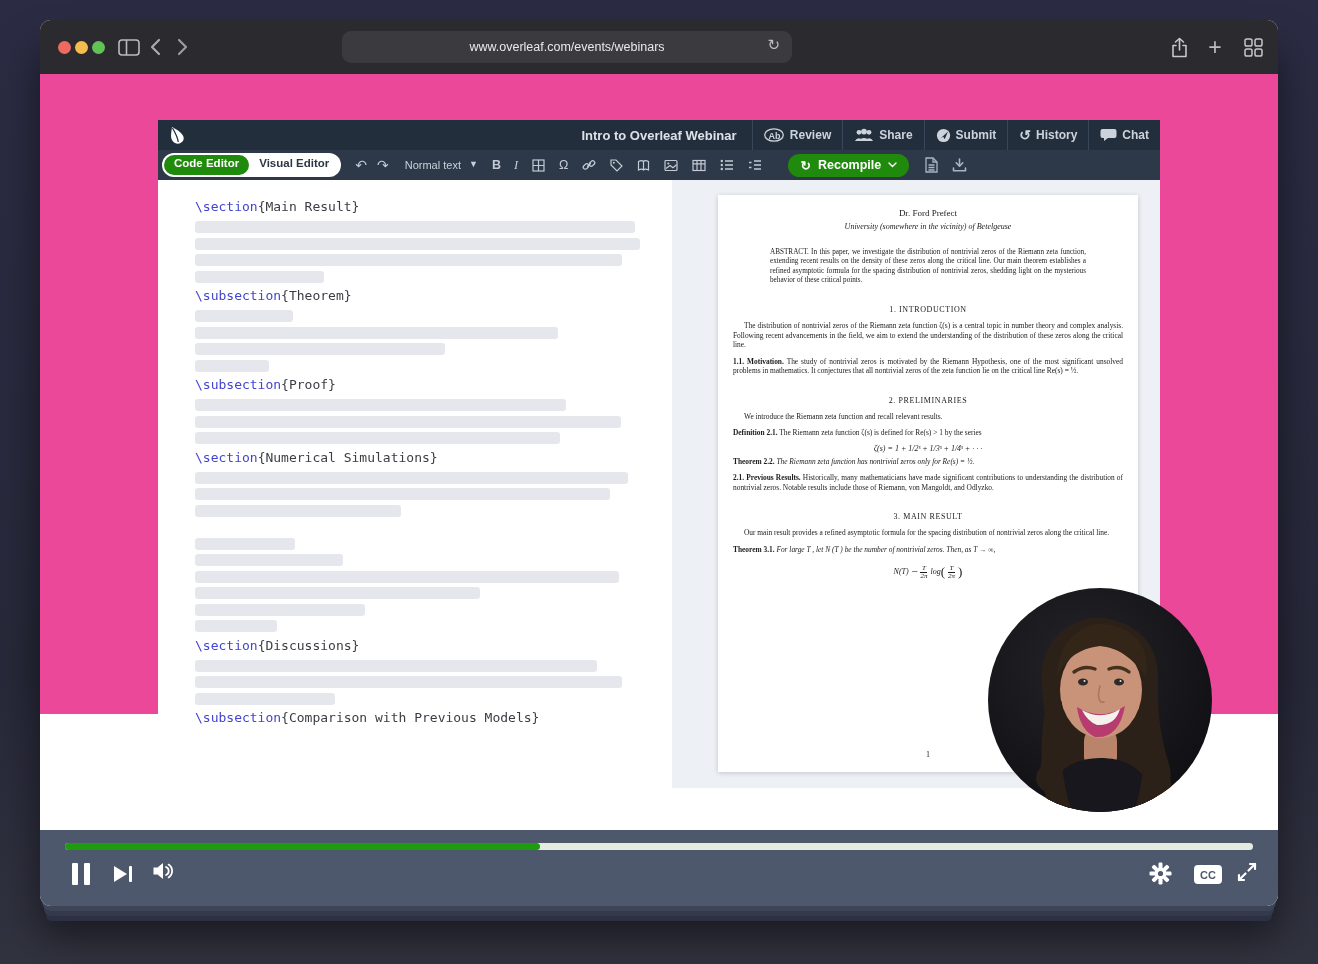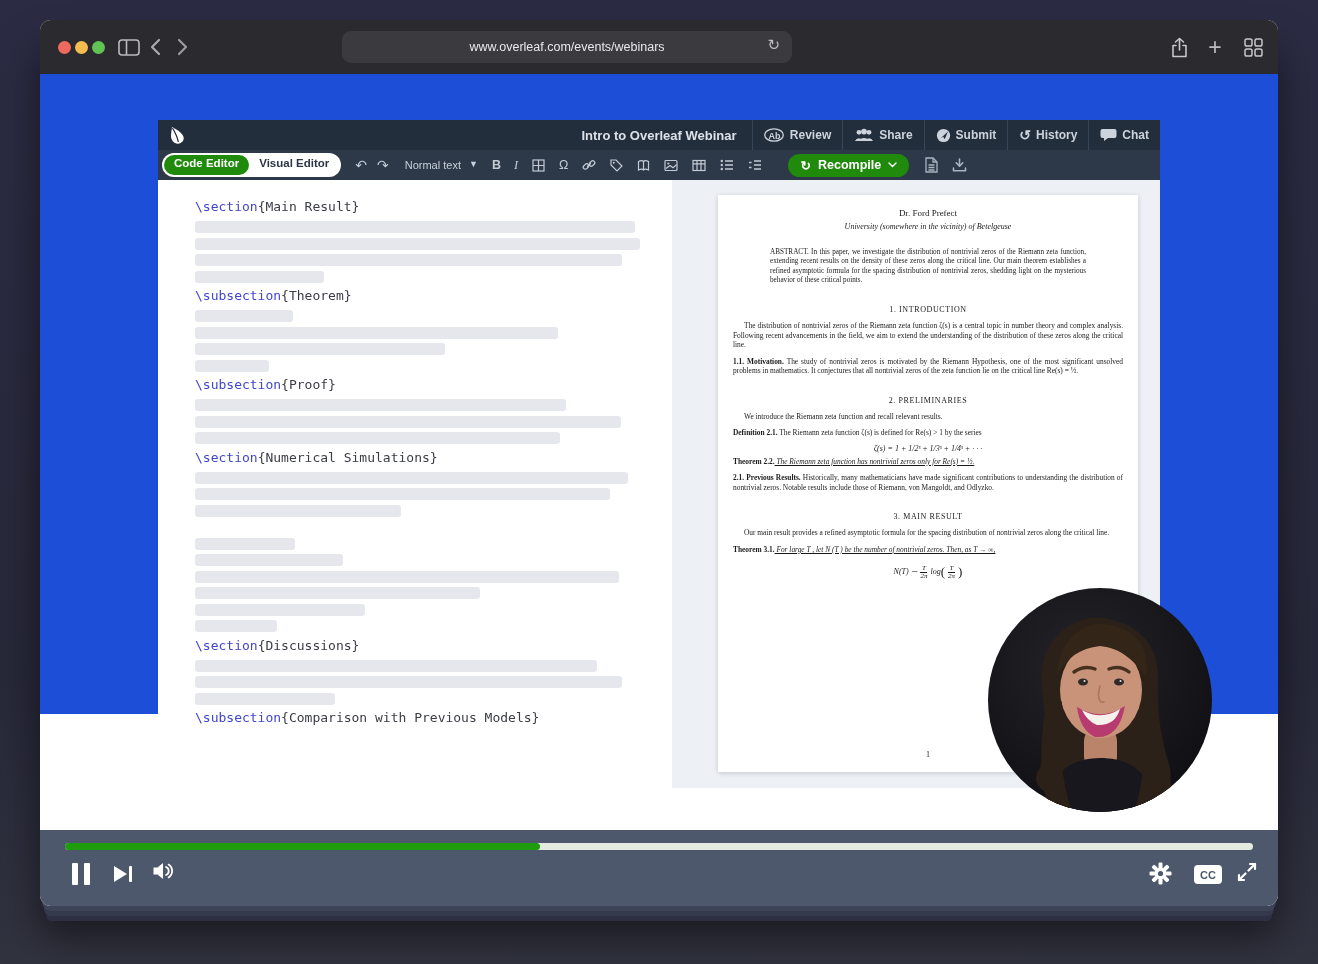--- a/index.html
+++ b/index.html
@@ -12,21 +12,21 @@
           box-shadow:0 7px 0 -2px #3e4457,0 14px 0 -4px #343a4c,0 21px 0 -6px #2c3042,0 30px 40px rgba(0,0,0,.5);}
   .chrome{position:relative;height:54px;background:#2b2b2f;}
   .traffic{position:absolute;top:21px;width:13px;height:13px;border-radius:50%;}
   .t-red{left:18px;background:#ee6a5f;} .t-yellow{left:35px;background:#f5bd4f;} .t-green{left:52px;background:#61c354;}
   .chrome-ic{position:absolute;top:0;height:54px;display:flex;align-items:center;justify-content:center;color:#bcbcc2;}
   .url-pill{position:absolute;left:302px;top:11px;width:450px;height:32px;background:#3a3a3f;border-radius:9px;
             display:flex;align-items:center;justify-content:center;color:#e9e9ec;font-size:12.5px;}
   .url-refresh{position:absolute;right:12px;top:5px;color:#bcbcc2;font-size:15px;}
   .plus-glyph{font-size:23px;font-weight:300;}
   
-  .stage{position:relative;height:640px;background:#1d4ed8;}
+  .stage{position:relative;height:640px;background:#ec4899;}
   .video{position:absolute;left:118px;top:46px;width:1002px;height:668px;background:#fff;}
   
   .ol-header{position:relative;height:30px;background:#232e3d;display:flex;align-items:center;}
   .ol-logo{margin-left:10px;display:flex;align-items:center;}
   .ol-title{position:absolute;left:0;right:0;text-align:center;color:#dde2e9;font-size:13px;font-weight:700;}
   .ol-menu{position:absolute;right:0;top:0;height:30px;display:flex;}
   .menu-item{display:flex;align-items:center;gap:5px;padding:0 11px;border-left:1px solid #39455a;
              color:#ccd3dc;font-size:12px;font-weight:700;}
   
   .ol-toolbar{position:relative;height:30px;background:#2d3949;display:flex;align-items:center;}
@@ -54,21 +54,21 @@
   .page{position:absolute;left:46px;top:15px;width:420px;height:577px;background:#fff;
         box-shadow:0 1px 5px rgba(0,0,0,.18);font-family:"Liberation Serif",serif;color:#1a1a1a;box-sizing:border-box;}
   .pdf-title{margin:30px 44px 0;text-align:center;font-weight:700;font-size:10px;line-height:13px;}
   .pdf-author{margin-top:13px;text-align:center;font-size:9px;}
   .pdf-affil{margin-top:4px;text-align:center;font-size:8px;font-style:italic;}
   .pdf-abstract{margin:17px 52px 0;font-size:7.2px;line-height:9.3px;text-align:justify;}
   .pdf-sec{margin-top:20px;text-align:center;font-size:8px;letter-spacing:.6px;}
   .pdf-p{margin:7px 15px 0;font-size:7.4px;line-height:9.5px;text-align:justify;}
   .indent{text-indent:11px;}
   .lead{font-weight:700;}
-  .ital{font-style:italic;text-decoration:underline;}
+  .ital{font-style:italic;}
   .pdf-formula{margin-top:6px;text-align:center;font-size:8px;font-style:italic;}
   .frac{display:inline-flex;flex-direction:column;vertical-align:middle;line-height:7px;font-size:7px;margin:0 1px;}
   .frac .den{border-top:.5px solid #1a1a1a;}
   .big-paren{font-size:13px;font-style:normal;vertical-align:middle;}
   .page-num{position:absolute;bottom:13px;left:0;right:0;text-align:center;font-size:8px;}
   
   .webcam{position:absolute;left:948px;top:514px;width:224px;height:224px;border-radius:50%;overflow:hidden;z-index:5;}
   
   .player{position:absolute;left:0;right:0;bottom:0;height:76px;background:#4e586c;}
   .track{position:absolute;left:25px;right:25px;top:13px;height:7px;background:#e3ecdf;border-radius:4px;}

